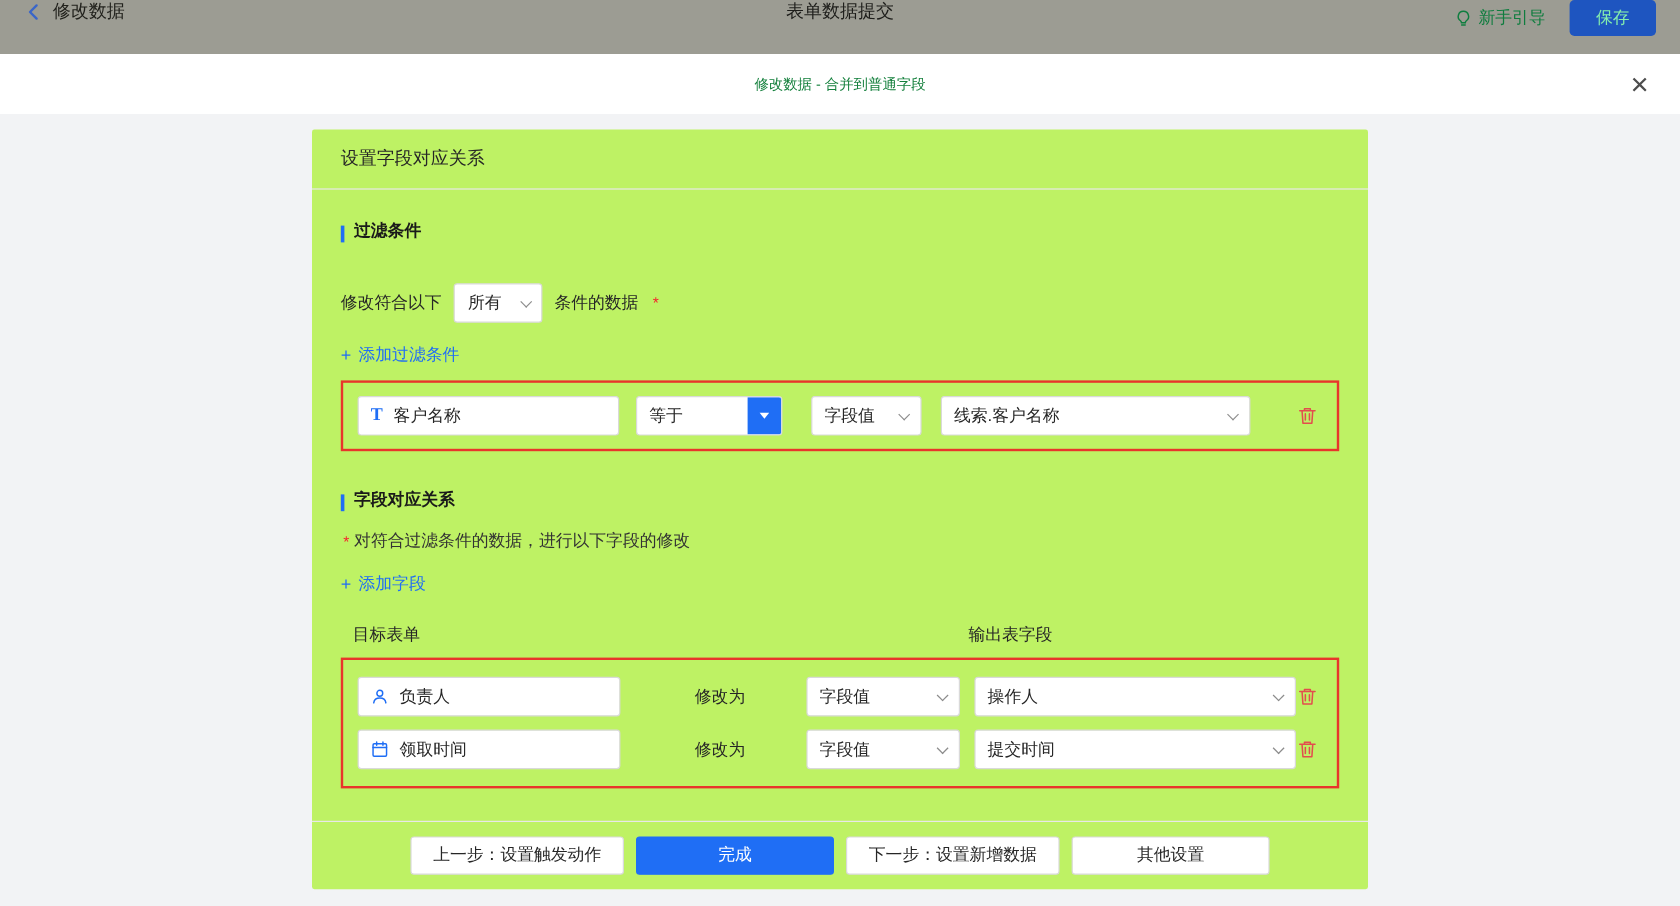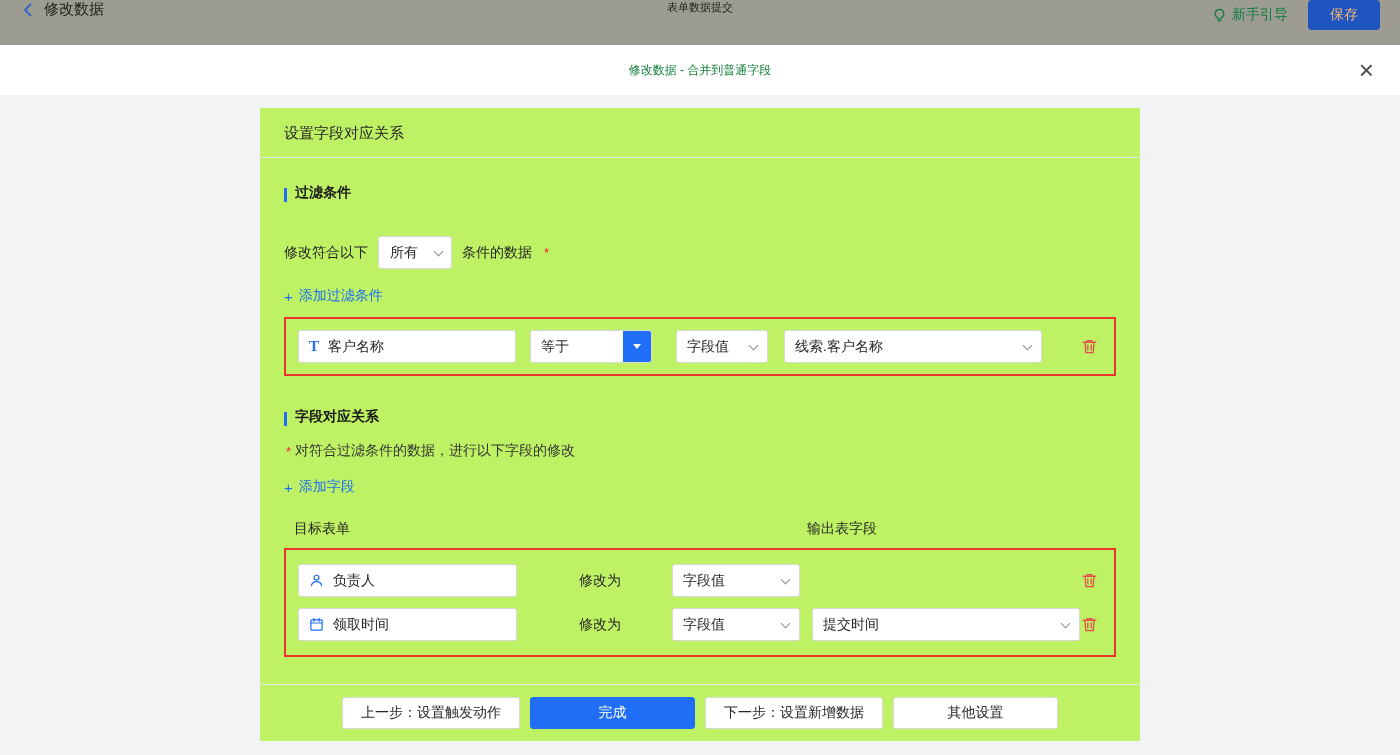--- a/index.html
+++ b/index.html
@@ -10,25 +10,25 @@
     font-size:14px; color:#262626; background:#f2f3f5;
   }
   
   .topbar {
     height:45px; background:#9c9c93; display:flex; align-items:flex-start;
     padding:0 20px;
   }
   .topbar-left { display:flex; align-items:center; gap:8px; width:320px; }
   .back-icon { display:flex; align-items:center; cursor:pointer; }
   .back-label { font-size:15px; color:#21211c; }
-  .topbar-title { flex:1; text-align:center; font-size:11px; color:#1d1d1a; }
+  .topbar-title { flex:1; text-align:center; font-size:15px; color:#1d1d1a; }
   .topbar-right { width:320px; display:flex; justify-content:flex-end; align-items:center; gap:20px; }
   .guide { display:flex; align-items:center; gap:5px; color:#0f7d3f; cursor:pointer; font-size:14px; }
   .save-btn {
-    background:#1e55c0; color:#fdba74; border:none; border-radius:4px;
+    background:#1e55c0; color:#86efac; border:none; border-radius:4px;
     height:30px; padding:0 22px; font-size:14px; cursor:pointer;
   }
   
   .modal-header {
     height:50px; background:#ffffff; position:relative;
     display:flex; align-items:center; justify-content:center;
   }
   .modal-title { font-size:12px; font-weight:normal; color:#15803d; }
   .close-icon {
     position:absolute; right:26px; top:50%; transform:translateY(-50%);
@@ -225,20 +225,24 @@
                   <path d="M2.6 13.6c.4-2.8 2.6-4.3 5.4-4.3s5 1.5 5.4 4.3" stroke="#1f6ef5" fill="none" stroke-width="1.3" stroke-linecap="round"></path>
                 </svg>
             </span>
             <span>负责人</span>
           </div>
           <span class="modify-label">修改为</span>
           <div class="select map-type">
             <span>字段值</span>
             <span class="chev"></span>
           </div>
+          <div class="select map-value">
+            <span>操作人</span>
+            <span class="chev"></span>
+          </div>
           <span class="trash">
             <svg width="17" height="17" viewBox="0 0 16 16">
                 <path d="M2 4h12M5.7 4V2.4h4.6V4M3.8 4l.7 9.8h7l.7-9.8M6.4 6.5v4.8M9.6 6.5v4.8" stroke="#e34d4d" fill="none" stroke-width="1.2" stroke-linecap="round" stroke-linejoin="round"></path>
               </svg>
           </span>
         </div>
 
         <div class="map-row">
           <div class="input-box map-field">
             <span class="field-icon">

